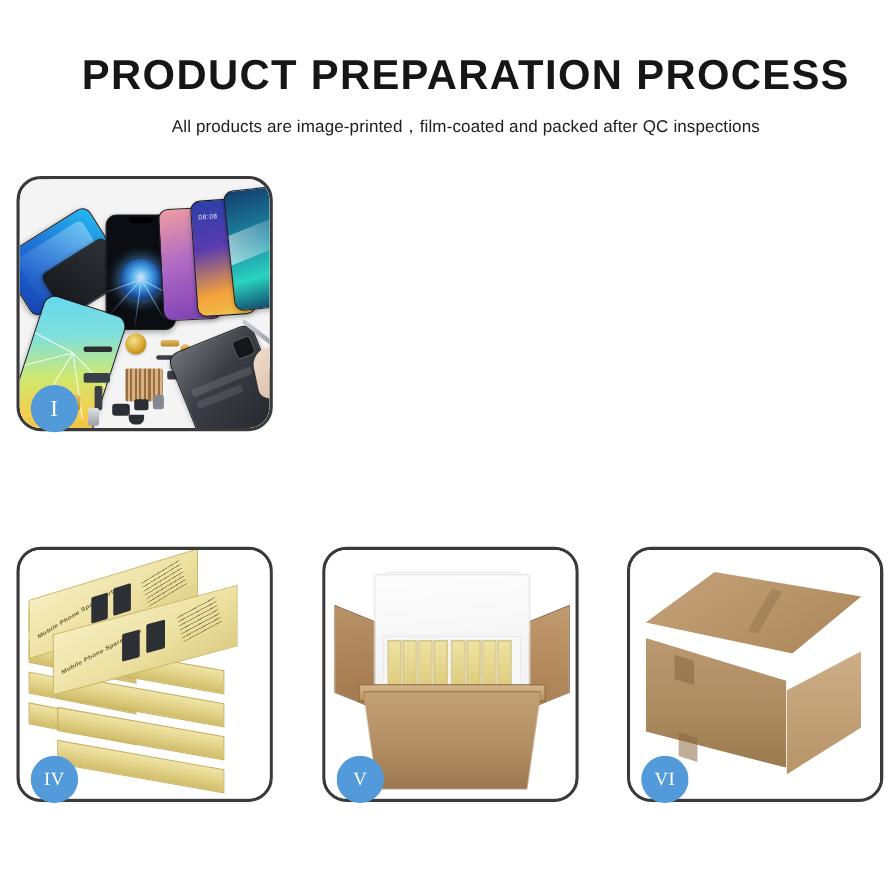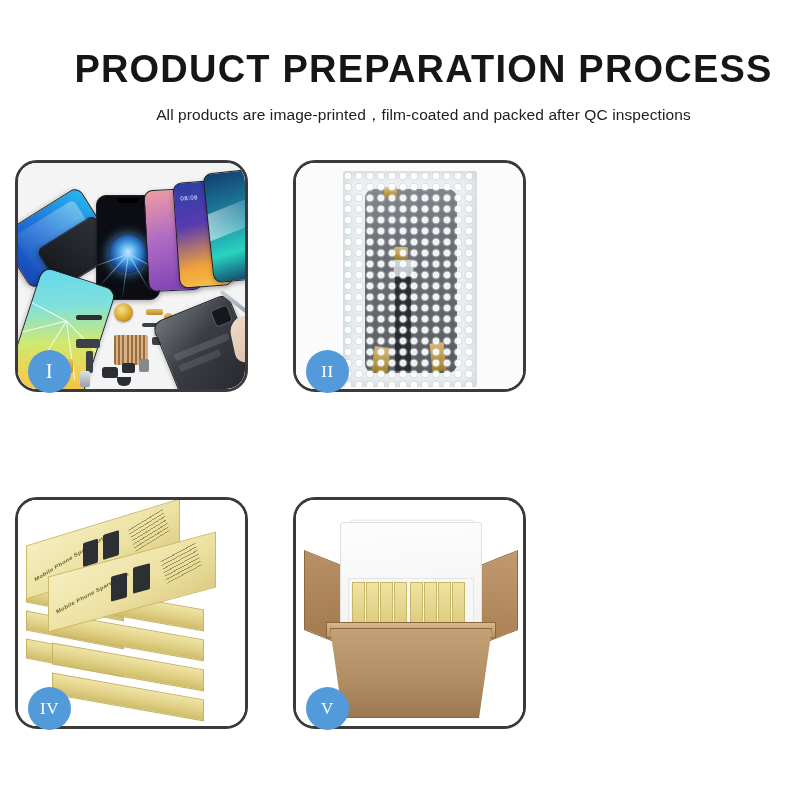--- a/index.html
+++ b/index.html
@@ -356,36 +356,20 @@
           <div class="cam"></div>
           <div class="band"></div>
           <div class="band2"></div>
         </div>
         <div class="tweezer"></div>
         <div class="hand"></div>
       </div>
       <div class="badge">I</div>
     </div>
 
-    <div class="panel p2">
-      <div class="clip">
-        <div class="bw-bg"></div>
-        <div class="bw-bag">
-          <div class="bw-screen"></div>
-          <div class="bw-flex"></div>
-          <div class="bw-conn"></div>
-          <div class="bw-gold1"></div>
-          <div class="bw-gold2"></div>
-          <div class="bw-gold3"></div>
-          <div class="bw-gold4"></div>
-          <div class="bw-bubbles"></div>
-        </div>
-      </div>
-      <div class="badge small">II</div>
-    </div>
 
 
     <div class="panel p4">
       <div class="clip">
         <div class="b4-bg"></div>
         <div class="b4-stack">
 
           <div class="slab" style="left:8px;top:64px;width:96px;height:18px;transform:skewY(11deg);"></div>
           <div class="slab" style="left:8px;top:92px;width:96px;height:18px;transform:skewY(11deg);"></div>
           <div class="slab" style="left:8px;top:120px;width:96px;height:18px;transform:skewY(11deg);"></div>
@@ -432,15 +416,27 @@
           <div class="b5-box" style="left:72px;"></div>
           <div class="b5-box" style="left:86px;"></div>
           <div class="b5-box" style="left:100px;"></div>
         </div>
         <div class="b5-carton-rim"></div>
         <div class="b5-carton"></div>
       </div>
       <div class="badge small">V</div>
     </div>
 
+    <div class="panel p6">
+      <div class="clip">
+        <div class="b6-bg"></div>
+        <div class="b6-top"></div>
+        <div class="b6-topline"></div>
+        <div class="b6-left"></div>
+        <div class="b6-right"></div>
+        <div class="b6-tape1"></div>
+        <div class="b6-tape2"></div>
+      </div>
+      <div class="badge small">VI</div>
+    </div>
 
   </div>
 </div>
 
 </body></html>

